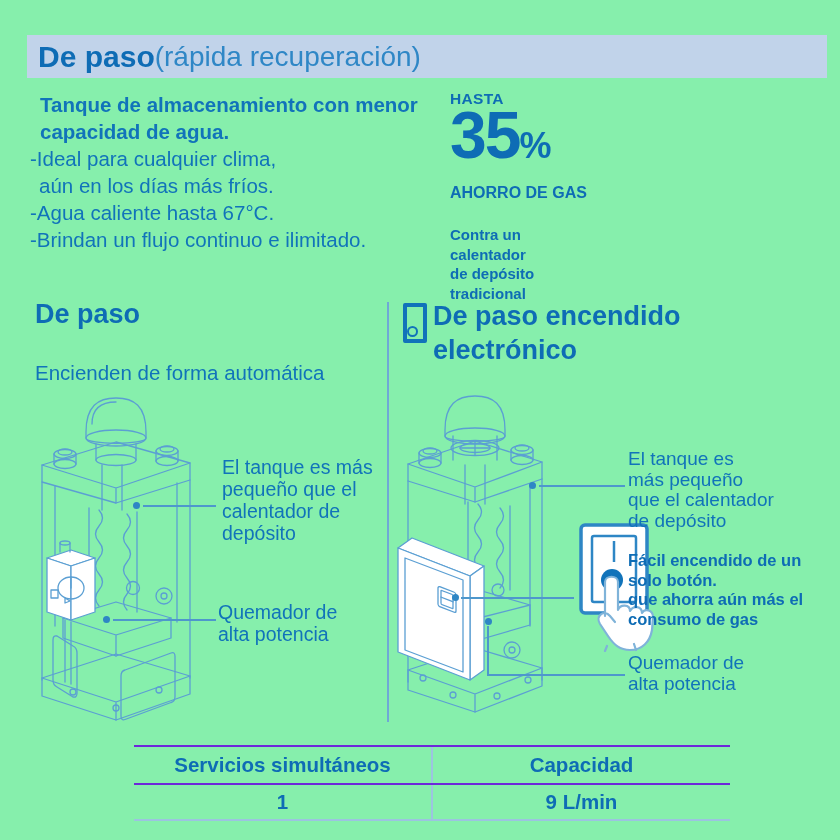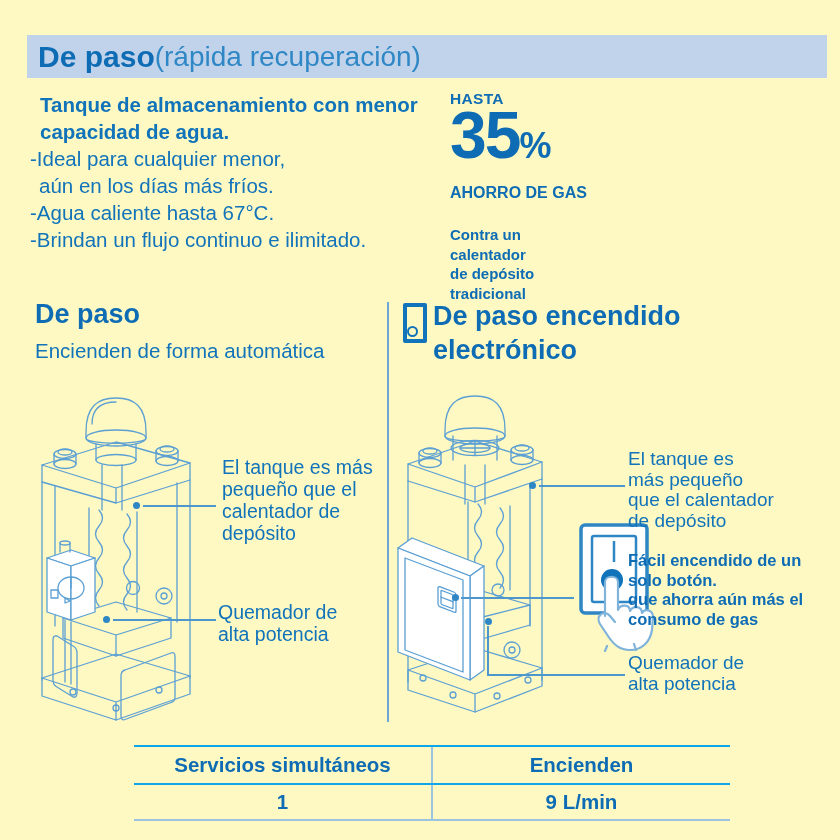--- a/index.html
+++ b/index.html
@@ -1,16 +1,16 @@
 <!DOCTYPE html>
 <html><head>
 <meta charset="utf-8">
 <style>
   html,body{margin:0;padding:0;background:#fff;}
-  .page{position:relative;width:840px;height:840px;background:#fef9c3;overflow:hidden;
+  .page{position:relative;width:840px;height:840px;background:#86efac;overflow:hidden;
         font-family:"Liberation Sans",sans-serif;}
 
   
   .header-bar{position:absolute;left:27px;top:35px;width:800px;height:43px;
               background:#C1D3EA;display:flex;align-items:center;padding-left:11px;
               box-sizing:border-box;}
   .header-title{color:#0E6CB5;font-weight:bold;font-size:30px;white-space:nowrap;}
   .header-sub{color:#2F87C6;font-size:28px;font-weight:normal;white-space:nowrap;}
 
   
@@ -28,21 +28,21 @@
   .savings .sign{font-size:36px;letter-spacing:0;}
   .savings .label{font-size:16px;line-height:18px;margin-top:3px;}
   .savings .note{font-size:15px;line-height:19.5px;margin-top:23px;}
 
   
   .vdivider{position:absolute;left:387px;top:302px;width:2px;height:420px;background:#6FA8D6;}
   .col-title{position:absolute;color:#0E6CB5;font-weight:bold;white-space:nowrap;}
   .pilot-title{left:35px;top:299px;font-size:27px;}
   .pilot-sub{position:absolute;left:35px;top:338px;font-size:20.5px;line-height:25px;
              color:#1173BA;}
-  .pilot-sub div{white-space:nowrap;}
+  .pilot-sub div{white-space:nowrap;margin-top:22px;}
   .elec-title{left:433px;top:299px;font-size:27px;line-height:34px;}
   .switch-icon{position:absolute;left:403px;top:303px;width:16px;height:32px;
                border:4px solid #1173BA;border-radius:2px;}
   .switch-icon .dotc{position:absolute;left:0px;bottom:2px;width:7px;height:7px;
                border:2px solid #1173BA;border-radius:50%;}
 
   
   .heater{position:absolute;}
   .heater-left{left:25px;top:390px;}
   .heater-right{left:388px;top:386px;}
@@ -53,21 +53,21 @@
   .co div{white-space:nowrap;}
   .co.sm{font-size:19px;line-height:20.5px;}
   .co.bold{font-weight:bold;color:#0E6CB5;font-size:16.5px;line-height:19.5px;}
 
   
   .cline{position:absolute;background:#4E97CC;}
   .cdot{position:absolute;width:7px;height:7px;border-radius:50%;background:#2E86C5;}
 
   
   .spec-table{position:absolute;left:134px;top:745px;width:596px;}
-  .trow{display:flex;border-top:2px solid #0ea5e9;}
+  .trow{display:flex;border-top:2px solid #6d28d9;}
   .trow.hdr{height:36px;}
   .trow.val{height:34px;border-bottom:2px solid #9CC3E0;}
   .tcell{width:297px;display:flex;align-items:center;justify-content:center;
          font-weight:bold;font-size:20.5px;color:#0E6CB5;}
   .tcell + .tcell{border-left:2px solid #9CC3E0;}
 
   svg .ln{stroke:#5B9FD3;stroke-width:1.3;fill:none;stroke-linejoin:round;stroke-linecap:round;}
   svg .lnw{stroke:#5B9FD3;stroke-width:1.3;fill:#fff;stroke-linejoin:round;stroke-linecap:round;}
 </style>
 </head>
@@ -76,21 +76,21 @@
 <div class="page">
 
   <div class="header-bar">
     <span class="header-title">De paso</span>
     <span class="header-sub">(rápida recuperación)</span>
   </div>
 
   <div class="intro">
     <div class="head">Tanque de almacenamiento con menor</div>
     <div class="head">capacidad de agua.</div>
-    <div>-Ideal para cualquier menor,</div>
+    <div>-Ideal para cualquier clima,</div>
     <div class="cont">aún en los días más fríos.</div>
     <div>-Agua caliente hasta 67°C.</div>
     <div>-Brindan un flujo continuo e ilimitado.</div>
   </div>
 
   <div class="savings">
     <div class="prefix">HASTA</div>
     <div class="bigrow"><span class="big">35</span><span class="sign">%</span></div>
     <div class="label">AHORRO DE GAS</div>
     <div class="note">
@@ -281,21 +281,21 @@
     <div>consumo de gas</div>
   </div>
   <div class="co sm" style="left:628px;top:653px;">
     <div>Quemador de</div>
     <div>alta potencia</div>
   </div>
 
   <div class="spec-table">
     <div class="trow hdr">
       <div class="tcell">Servicios simultáneos</div>
-      <div class="tcell">Encienden</div>
+      <div class="tcell">Capacidad</div>
     </div>
     <div class="trow val">
       <div class="tcell">1</div>
       <div class="tcell">9 L/min</div>
     </div>
   </div>
 
 </div>
 
 </body></html>

